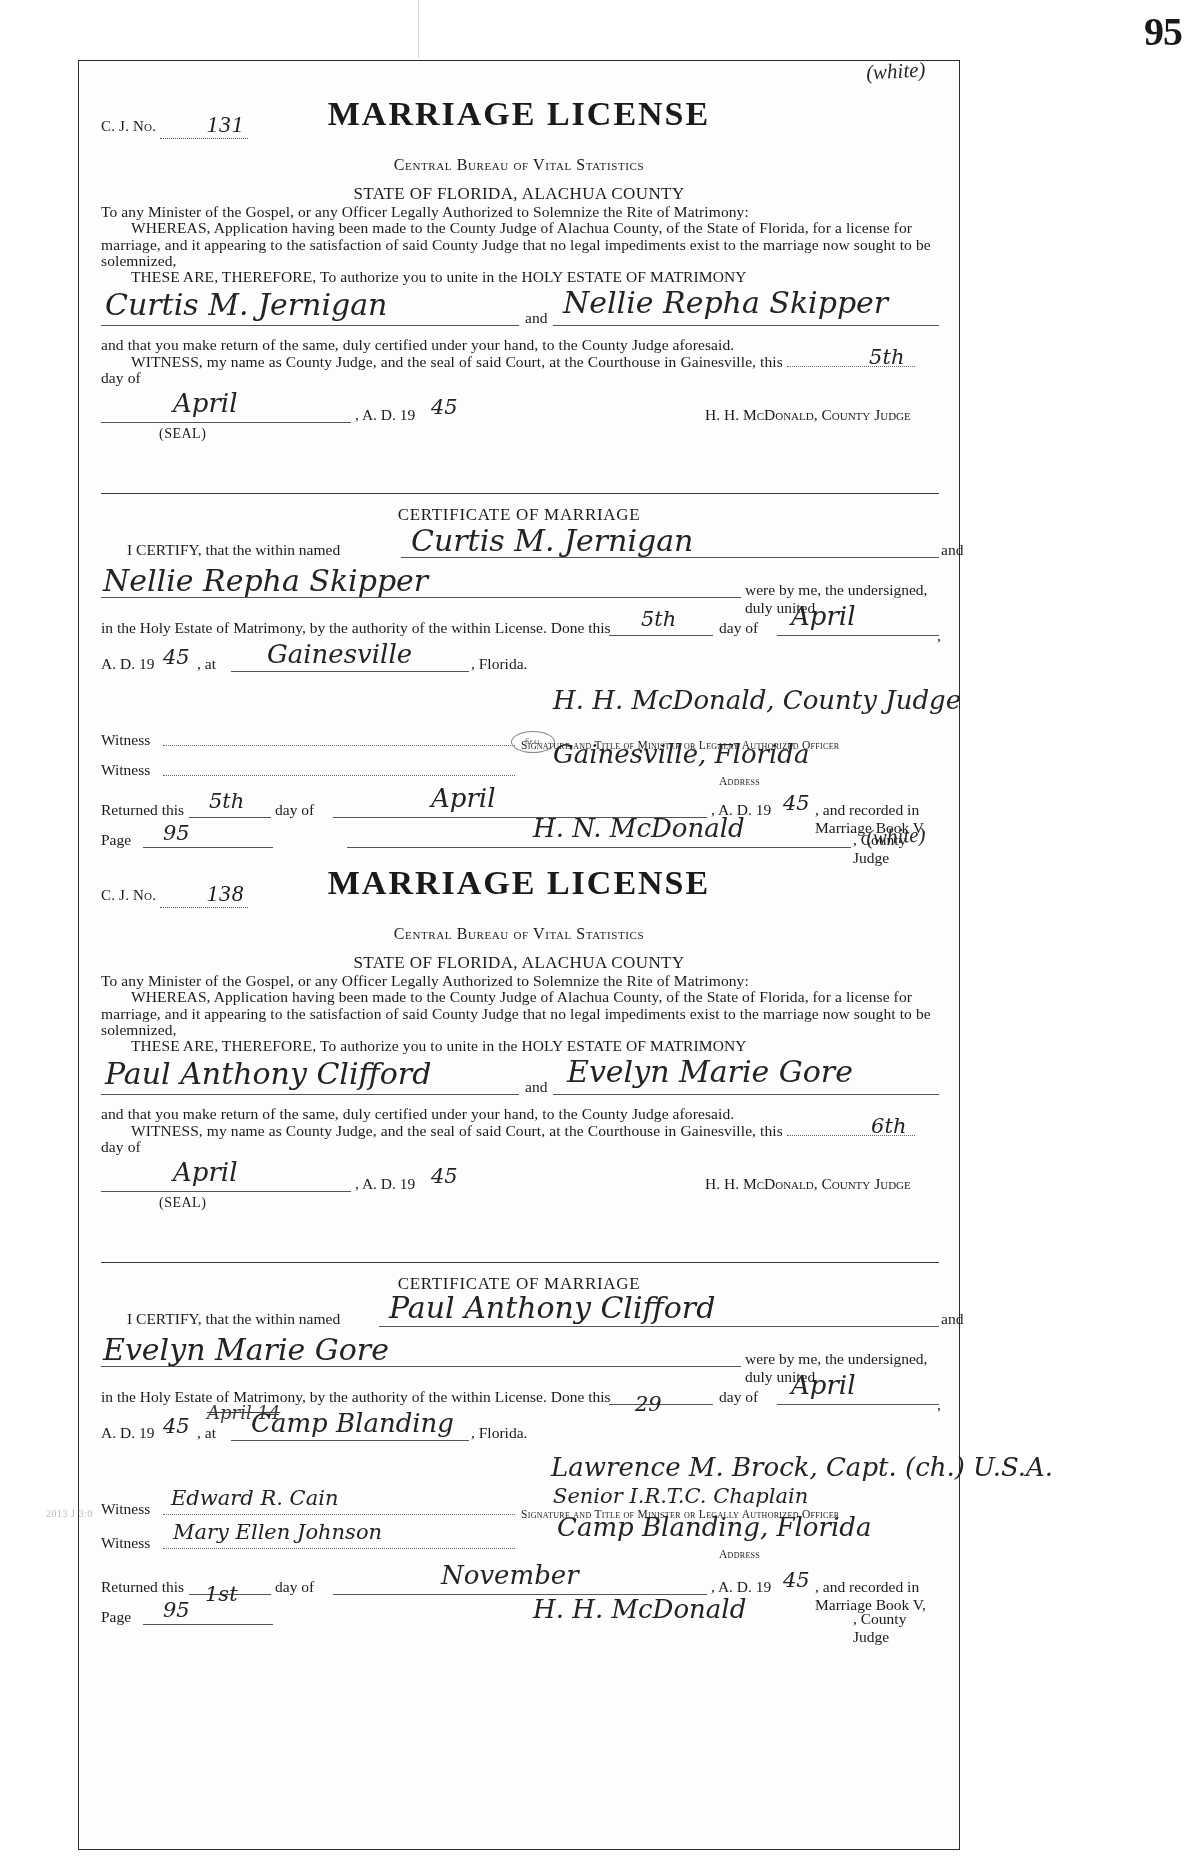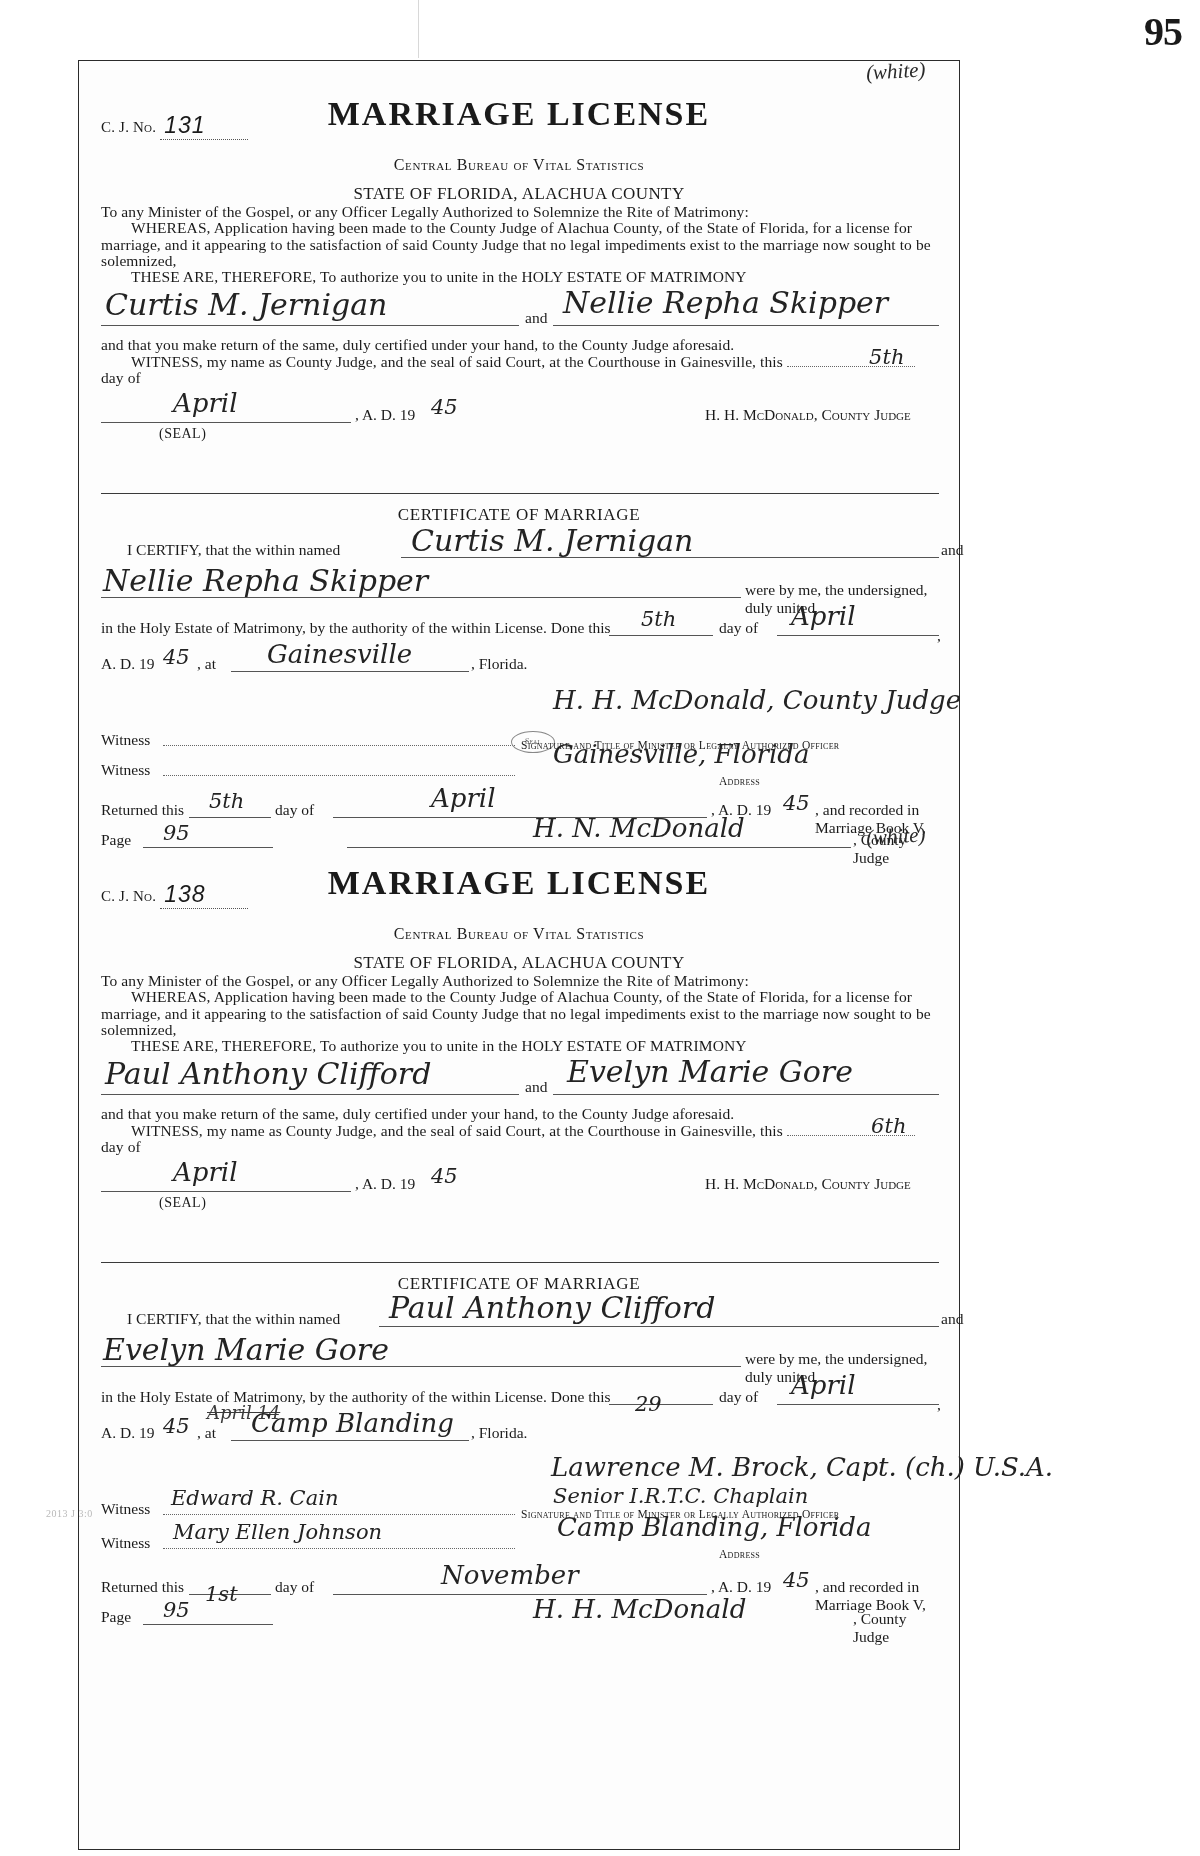--- a/index.html
+++ b/index.html
@@ -63,29 +63,29 @@
   .white-note .paren { font-size: 21px; }
 
   .cj-line {
     position: absolute;
     left: 22px;
     font-size: 15px;
     letter-spacing: .2px;
   }
   .cj-line .cj-label { font-variant: small-caps; }
   .cj-num {
-    font-family: Liberation Sans, sans-serif;
+    font-family: Liberation Serif, serif;
     font-size: 23px;
     font-style: italic;
     letter-spacing: 1px;
     border-bottom: 1px dotted #555;
     padding: 0 4px;
     display: inline-block;
     min-width: 80px;
-    text-align: left;
+    text-align: right;
     transform: translateY(1px);
   }
   h1.title {
     text-align: center;
     font-family: "Liberation Serif", serif;
     font-weight: bold;
     font-size: 34px;
     letter-spacing: 2px;
     margin: 0;
     padding-top: 34px;

